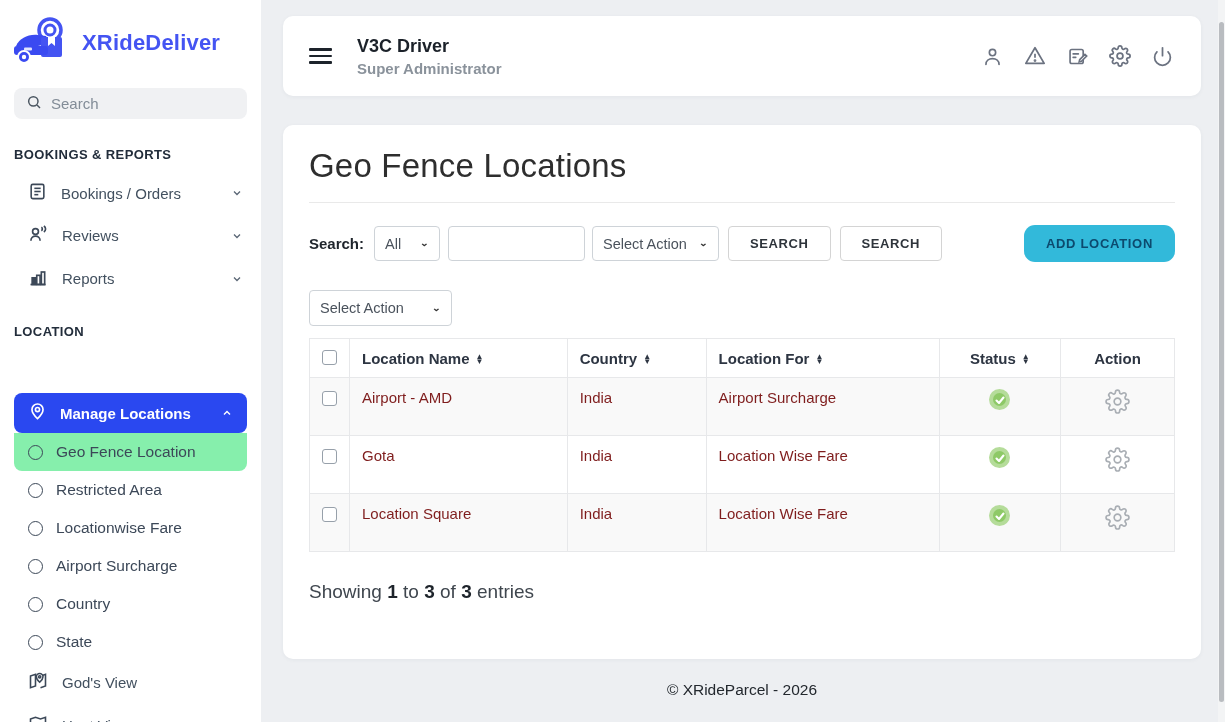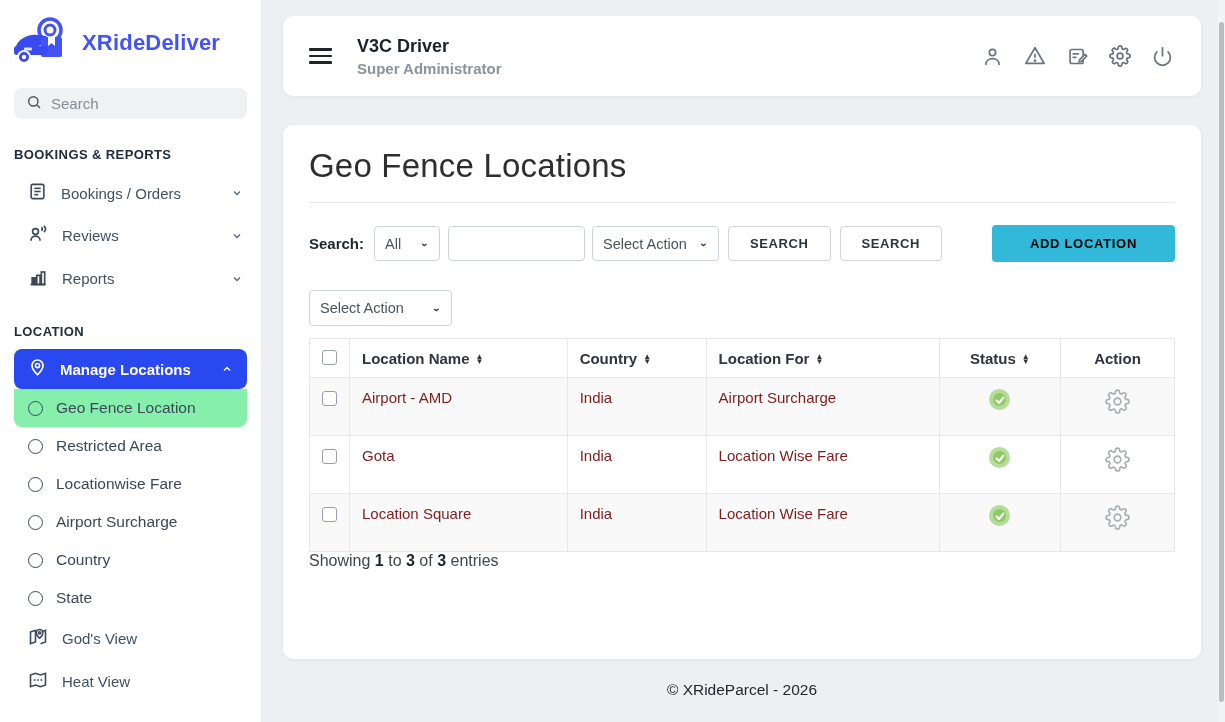--- a/index.html
+++ b/index.html
@@ -33,21 +33,21 @@
   }
   .nav-item {
     display:flex; align-items:center; gap:14px;
     padding:10px 18px 10px 28px; color:#42505f; font-size:15px; cursor:pointer;
   }
   .nav-item .chev { margin-left:auto; color:#5a6675; display:flex; }
   .nav-group { margin:0 14px; }
   .nav-active {
     display:flex; align-items:center; gap:13px;
     background:#2a48f0; border-radius:8px; color:#fff;
-    padding:9px 14px; font-size:15px; font-weight:700; cursor:pointer;
+    padding:9px 14px; font-size:15px; font-weight:700; cursor:pointer;margin-top:44px;
   }
   .nav-active .chev { margin-left:auto; display:flex; }
   .subnav-item {
     display:flex; align-items:center; gap:13px;
     padding:10px 14px; font-size:15.5px; color:#3c4858; cursor:pointer;
   }
   .subnav-item.first { background:#86efac; border-radius:0 0 8px 8px; }
   .circle-ico {
     width:15px; height:15px; border:1.7px solid #3c4858; border-radius:50%;
     display:inline-block; flex:none;
@@ -91,22 +91,22 @@
     width:137px; height:35px; border:1px solid #ced3d8; border-radius:4px;
     outline:none; padding:0 10px; font-size:14px; font-family:"Liberation Sans",sans-serif;
   }
   .btn-outline {
     height:35px; padding:0 21px; margin-left:9px;
     background:#fff; border:1px solid #d4d4d4; border-radius:4px;
     font-size:13px; font-weight:700; letter-spacing:0.6px; color:#2e343b;
     cursor:pointer; font-family:"Liberation Sans",sans-serif;
   }
   .btn-add {
-    margin-left:auto; height:37px; padding:0 38px;
-    background:#32b9da; color:#000000; border:none; border-radius:4px;
+    margin-left:auto; height:37px; padding:0 22px;
+    background:#32b9da; color:#0c4a6e; border:none; border-radius:11px;
     font-size:13px; font-weight:700; letter-spacing:0.7px; cursor:pointer;
     font-family:"Liberation Sans",sans-serif;
   }
   .action-row { margin-top:28px; }
 
   table.data { width:100%; border-collapse:collapse; margin-top:12px; }
   table.data th, table.data td { border:1px solid #e7e8ea; }
   table.data th {
     font-size:15px; font-weight:700; color:#2d3542; text-align:left;
     padding:9px 12px; white-space:nowrap;
@@ -127,21 +127,21 @@
   .sort {
     display:inline-flex; flex-direction:column; vertical-align:middle;
     margin-left:6px; line-height:0.62; font-size:8px; color:#2d3542;
   }
   .status-ok {
     width:21px; height:21px; background:#8ec967; border:4px solid #b5dc9a;
     border-radius:50%; display:inline-flex; align-items:center; justify-content:center;
   }
   .gear-btn { color:#a9aeb4; cursor:pointer; display:inline-flex; }
 
-  .entries { font-size:16px; color:#3f464e; }
+  .entries { margin-top:29px; font-size:19px; color:#3f464e; }
   .entries b { color:#1e242b; }
 
   .footer { text-align:center; padding:22px 0; font-size:15.5px; color:#23282e; }
 
   
   .scrollbar { position:fixed; right:0; top:0; width:7px; height:722px; background:#f3f4f5; }
   .scroll-thumb { position:absolute; right:1px; top:22px; width:5px; height:680px; background:#b9bcc0; border-radius:3px; }
 </style>
 </head>
 <body>

